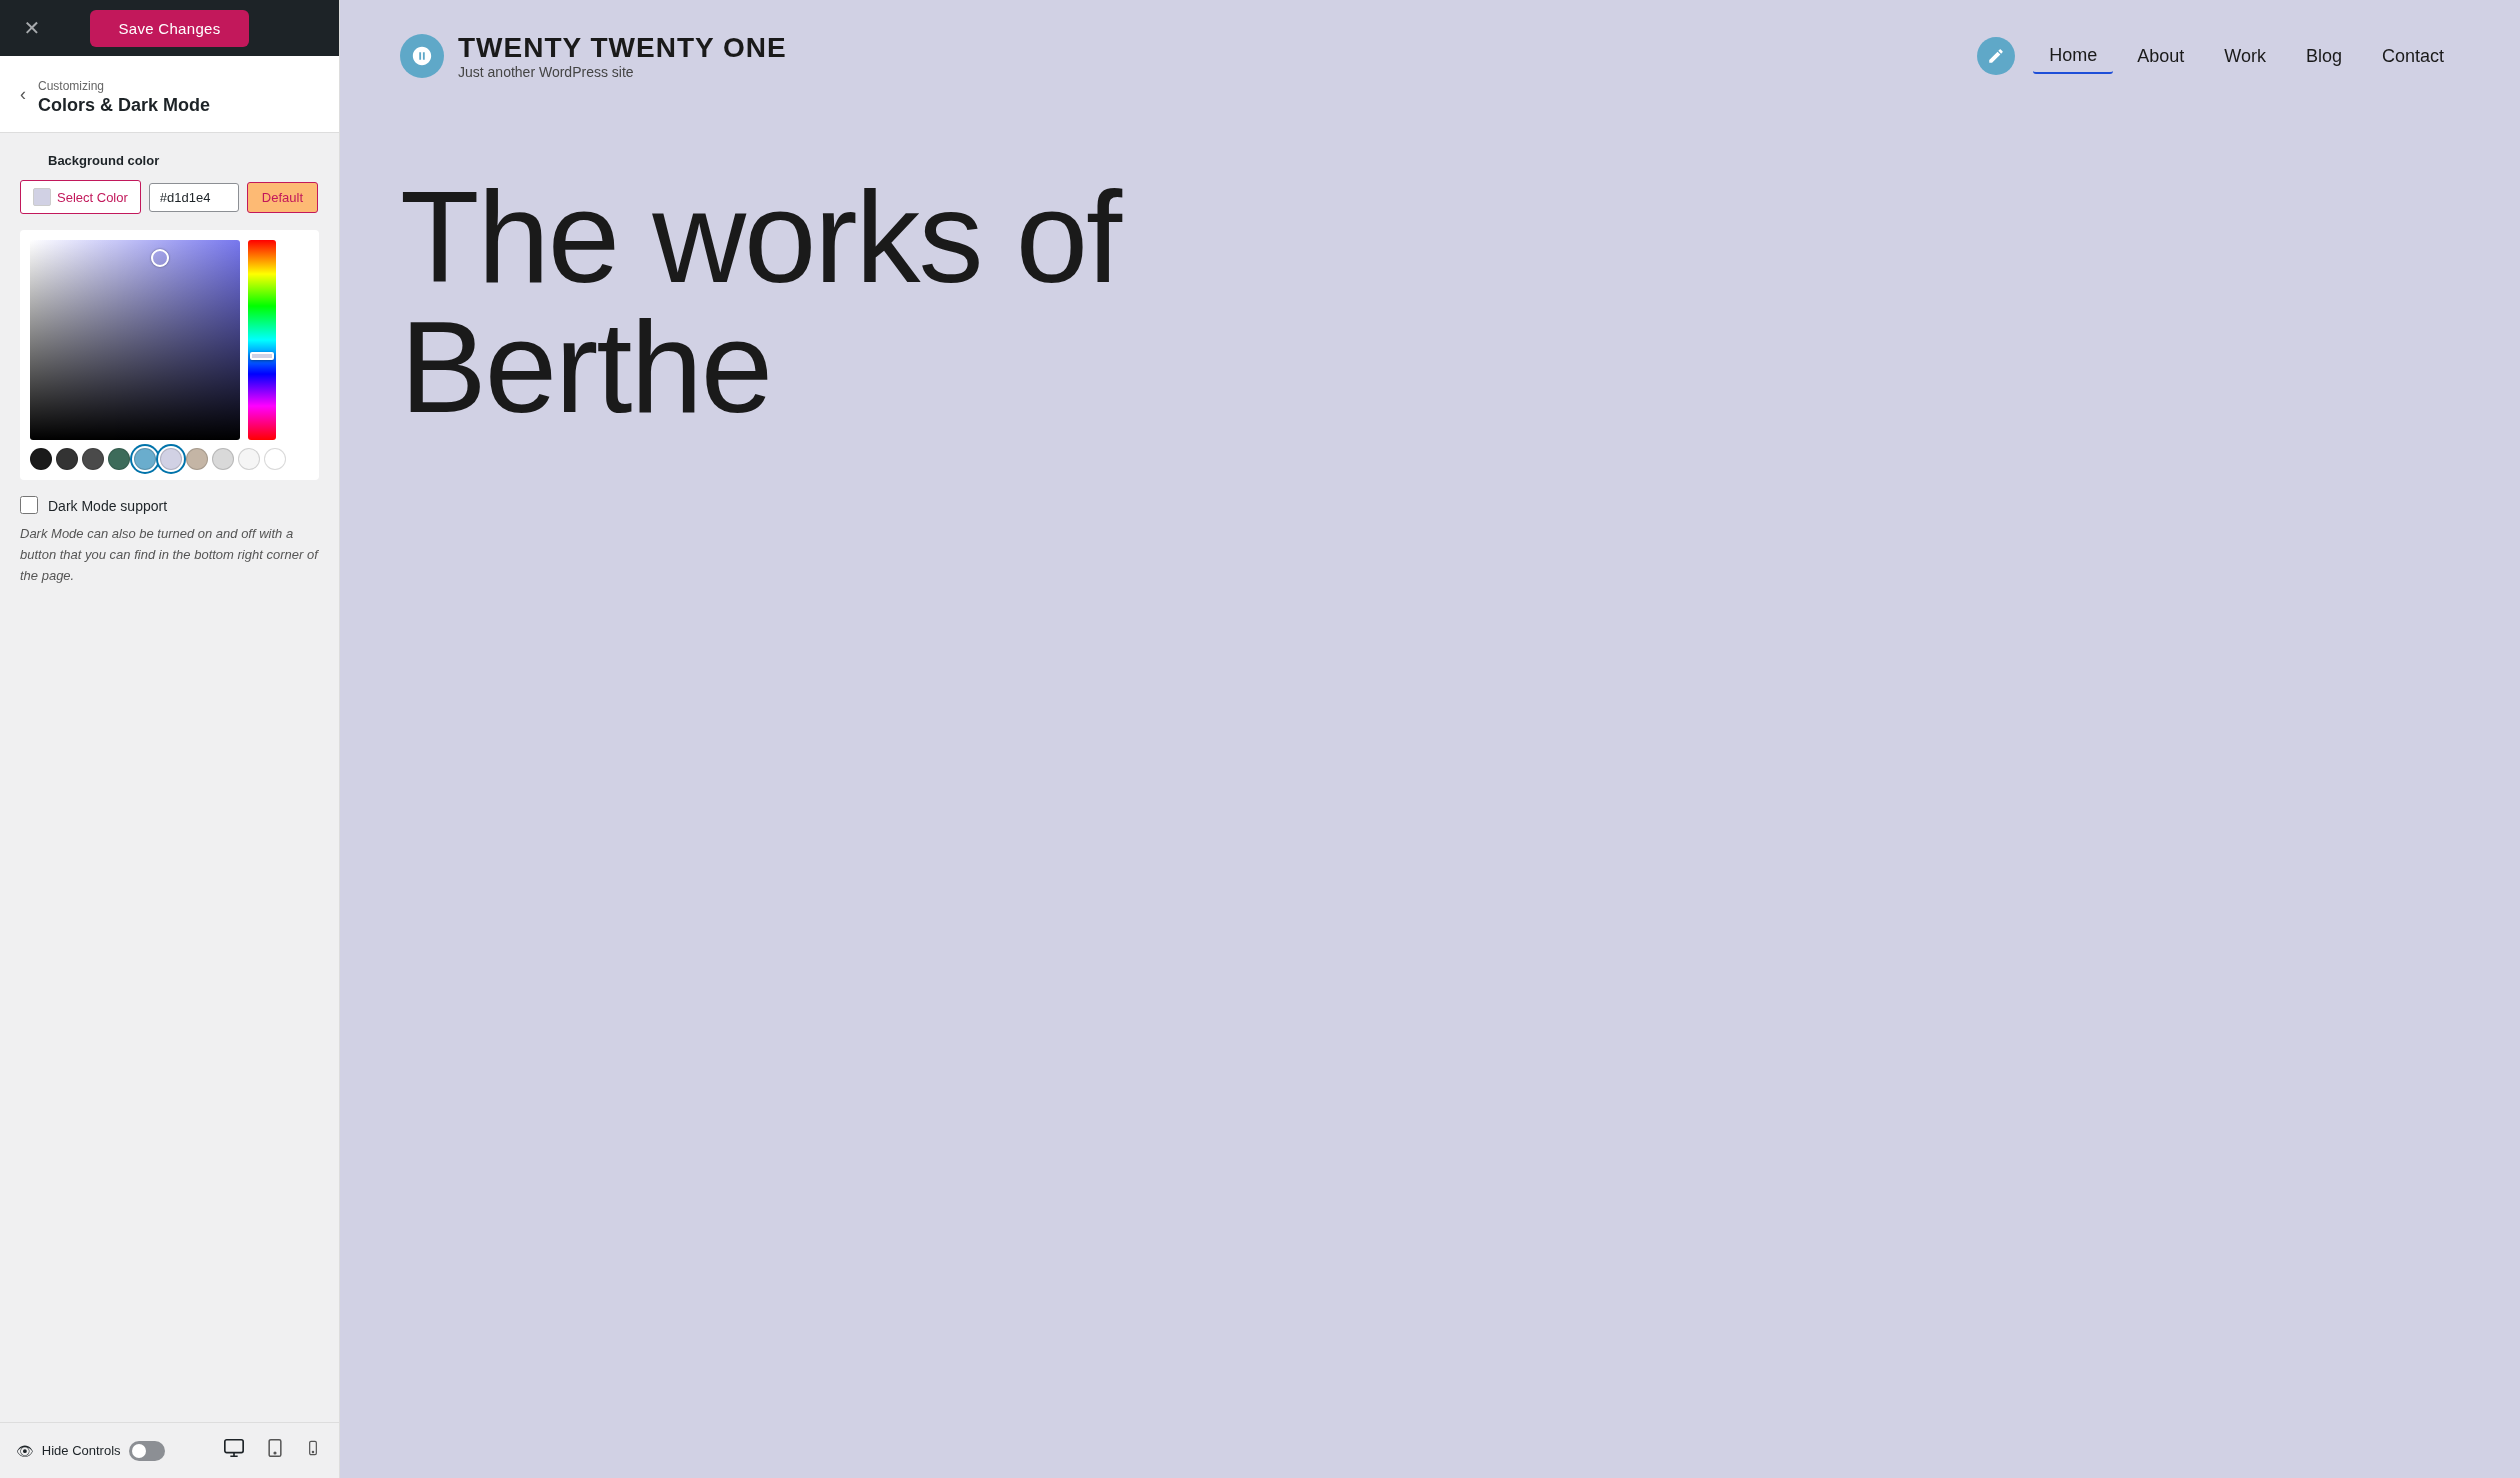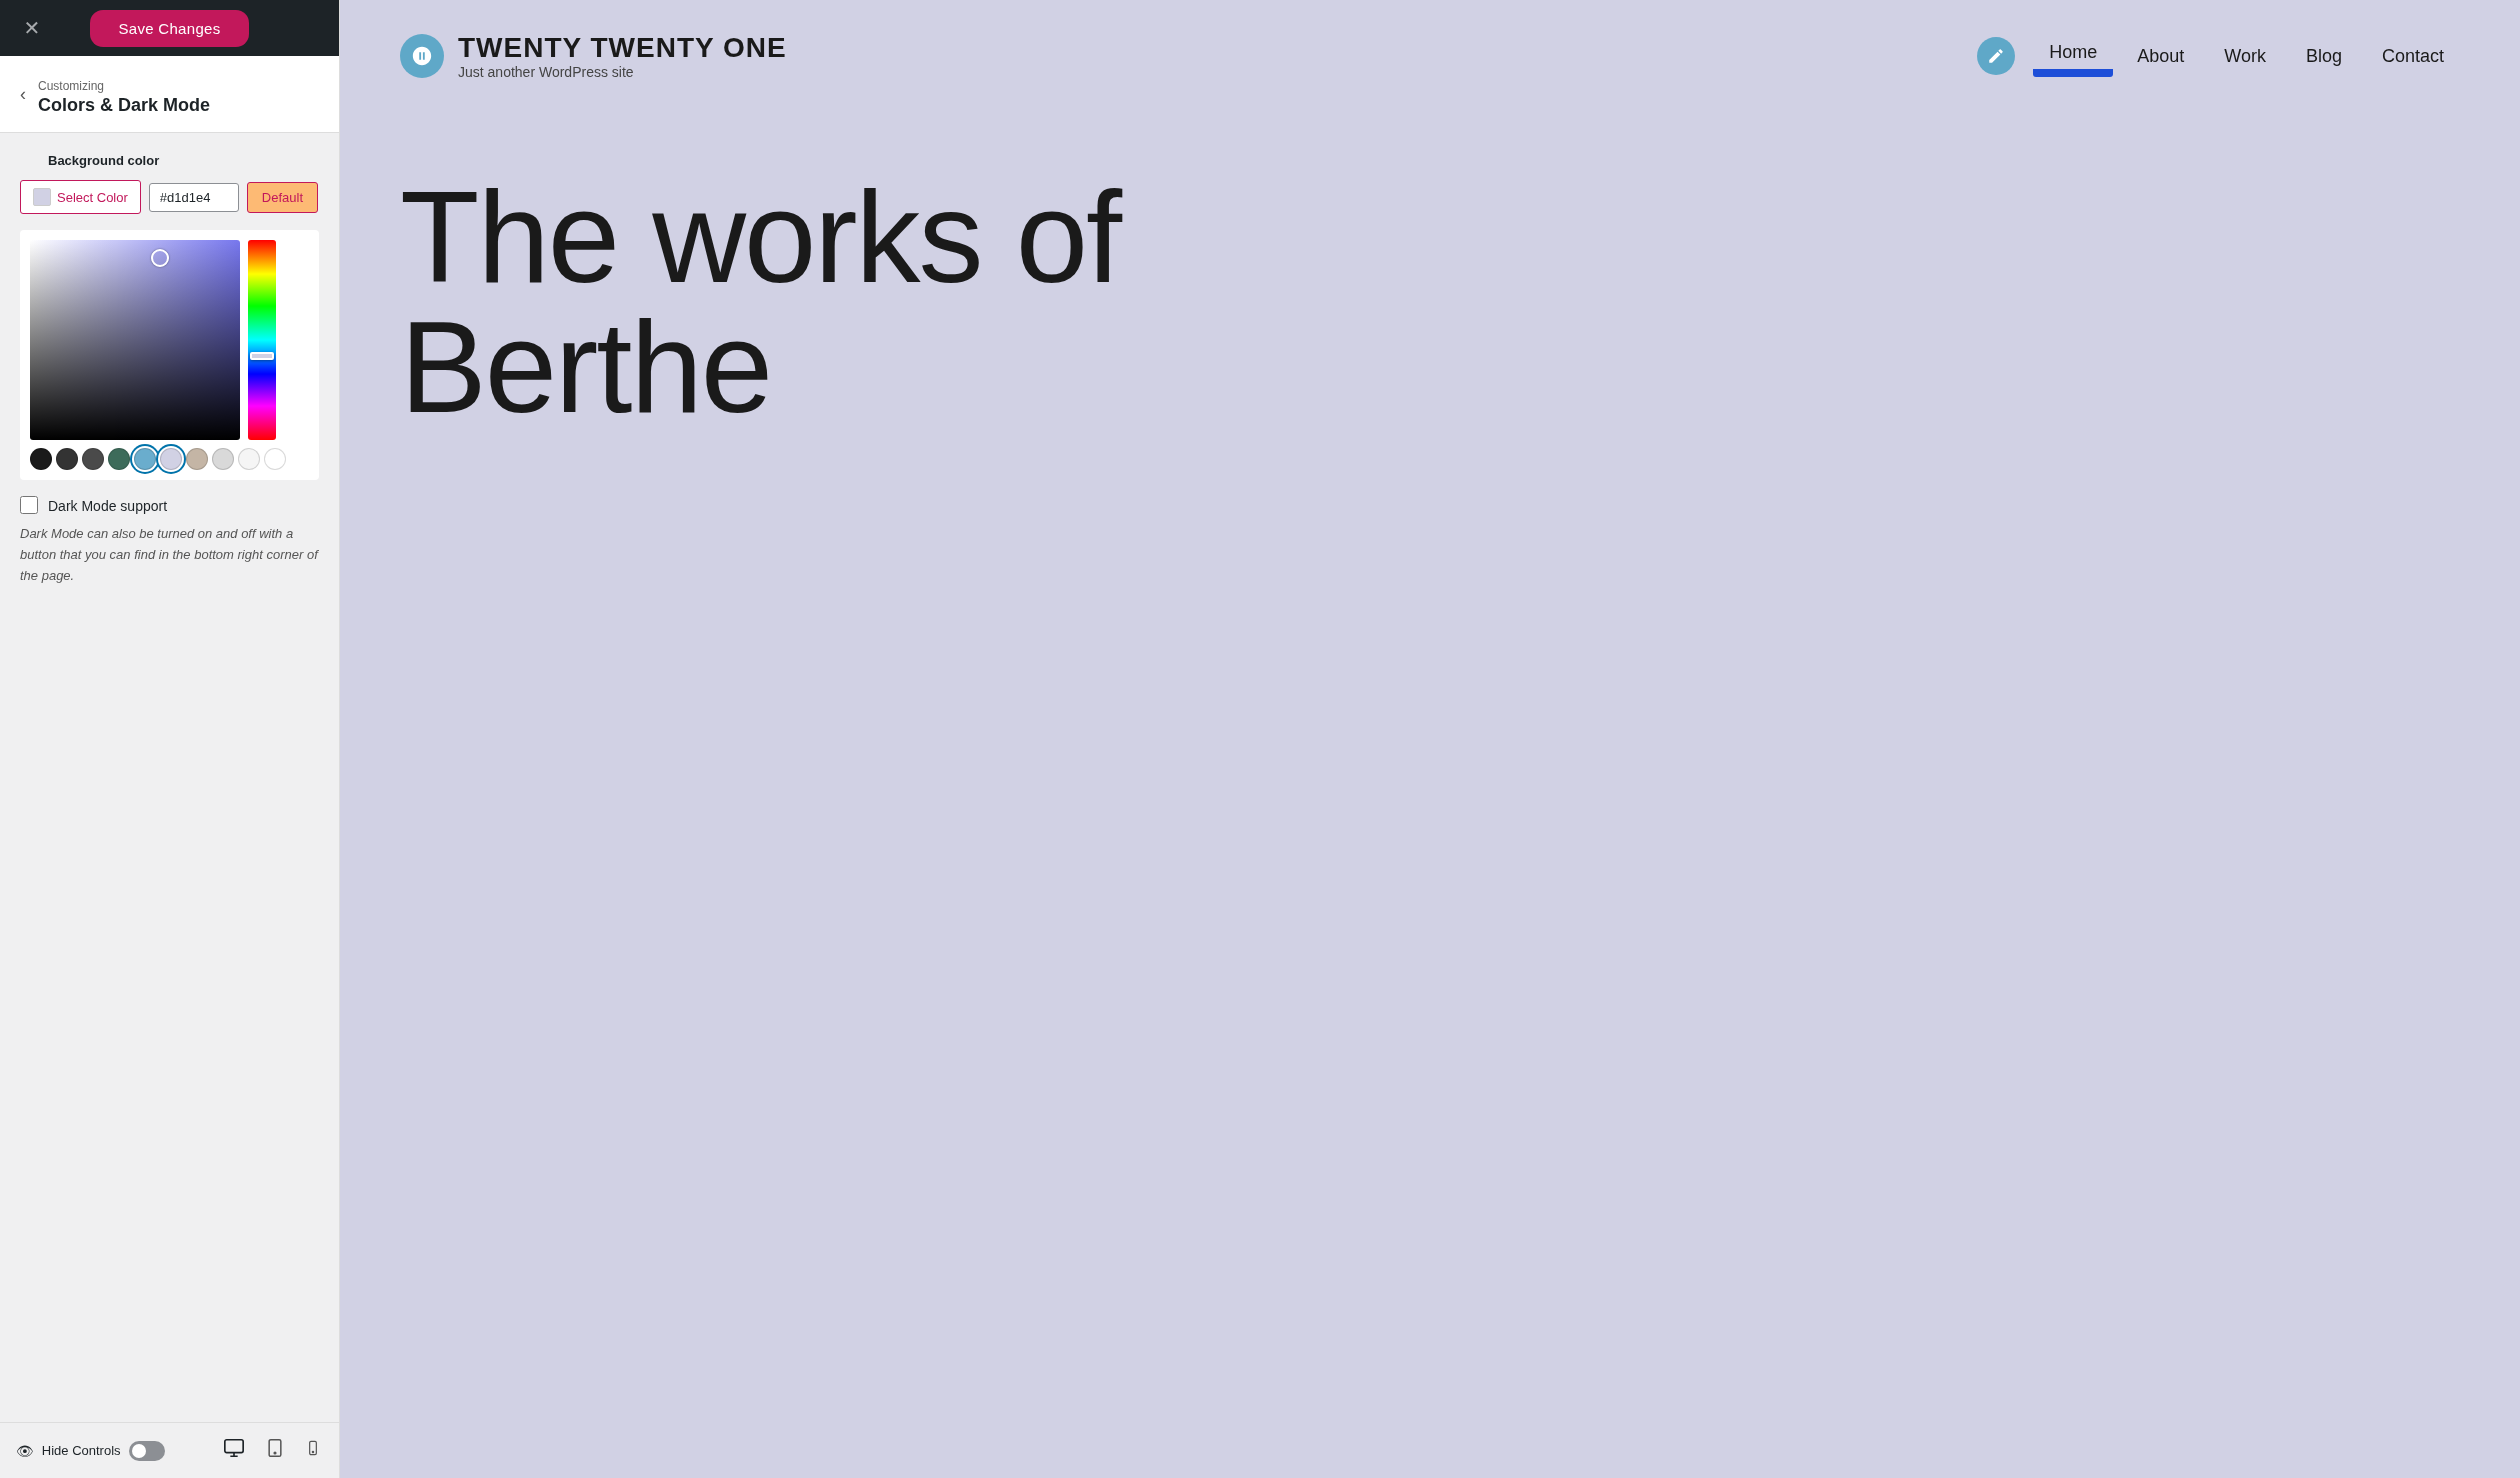--- a/index.html
+++ b/index.html
@@ -39,21 +39,21 @@
       align-items: center;
       justify-content: center;
       width: 32px;
       height: 32px;
     }
 
     .save-btn {
       background: #c2185b;
       color: #fff;
       border: none;
-      border-radius: 13px;
+      border-radius: 6px;
       padding: 10px 28px;
       font-size: 15px;
       font-weight: 500;
       cursor: pointer;
       letter-spacing: 0.3px;
     }
 
     .panel-header {
       background: #fff;
       padding: 16px 20px;
@@ -393,21 +393,21 @@
 
     .nav-link {
       padding: 6px 16px;
       font-size: 18px;
       color: #1a1a1a;
       text-decoration: none;
       border-radius: 3px;
     }
 
     .nav-link.active {
-      border-bottom: 8px solid #1d4ed8;
+      border-bottom: 2px solid #1d4ed8;
       font-weight: 500;
     }
 
     .site-main {
       padding: 60px 60px 40px;
     }
 
     .hero-text {
       font-size: 130px;
       font-weight: 300;

